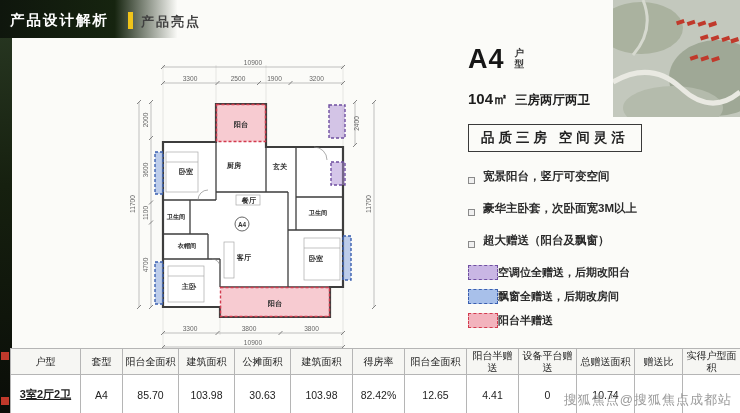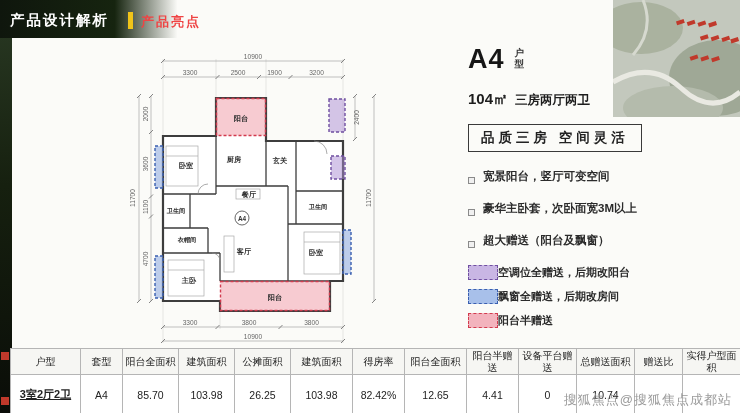--- a/index.html
+++ b/index.html
@@ -11,24 +11,24 @@
   .edge-left { position:absolute; left:0; top:0; width:12px; height:413px;
     background:linear-gradient(180deg,#2a3a24 0%,#16200f 45%,#0a0d08 100%); }
   .block-topleft { position:absolute; left:0; top:0; width:185px; height:38px;
     background:linear-gradient(90deg,#0f160d 0%,#16240f 62%,rgba(22,36,15,0) 96%); }
 
   
   .header-title { position:absolute; left:10px; top:11px; font-size:14.5px; font-weight:bold;
     color:#ffffff; letter-spacing:2px; }
   .accent-bar { position:absolute; left:128px; top:12px; width:5px; height:17px; background:#f0c419; }
   .header-sub { position:absolute; left:141px; top:13px; font-size:13px; font-weight:bold;
-    color:#ef4444; letter-spacing:2px; }
-
-  
-  .floorplan { position:absolute; left:128px; top:46px; width:335px; height:308px; }
+    color:#404040; letter-spacing:2px; }
+
+  
+  .floorplan { position:absolute; left:128px; top:52px; width:335px; height:308px; }
   .floorplan svg { width:100%; height:100%; }
   .dimline { stroke:#999; stroke-width:0.6; fill:none; }
   .tick { stroke:#777; stroke-width:0.9; fill:none; }
   .extline { stroke:#ccc; stroke-width:0.5; fill:none; }
   .dimtxt { fill:#666; font-size:6.6px; font-family:"Liberation Sans",sans-serif; }
   .wall-outer { fill:#ffffff; stroke:#3d3d3d; stroke-width:2.2; }
   .wall-in { stroke:#3d3d3d; stroke-width:1.3; fill:none; }
   .furn { stroke:#a9a9a9; stroke-width:0.7; fill:none; }
   .door { stroke:#888; stroke-width:0.7; fill:none; }
   .roomtxt { fill:#333; font-size:7.2px; font-weight:bold; text-anchor:middle;
@@ -276,21 +276,21 @@
         <th>赠送比</th>
         <th>实得户型面积</th>
       </tr>
     </thead>
     <tbody>
       <tr>
         <td class="first">3室2厅2卫</td>
         <td>A4</td>
         <td>85.70</td>
         <td>103.98</td>
-        <td>26.25</td>
+        <td>30.63</td>
         <td>103.98</td>
         <td>82.42%</td>
         <td>12.65</td>
         <td>4.41</td>
         <td>0</td>
         <td>10.74</td>
         <td></td>
         <td></td>
       </tr>
     </tbody>

